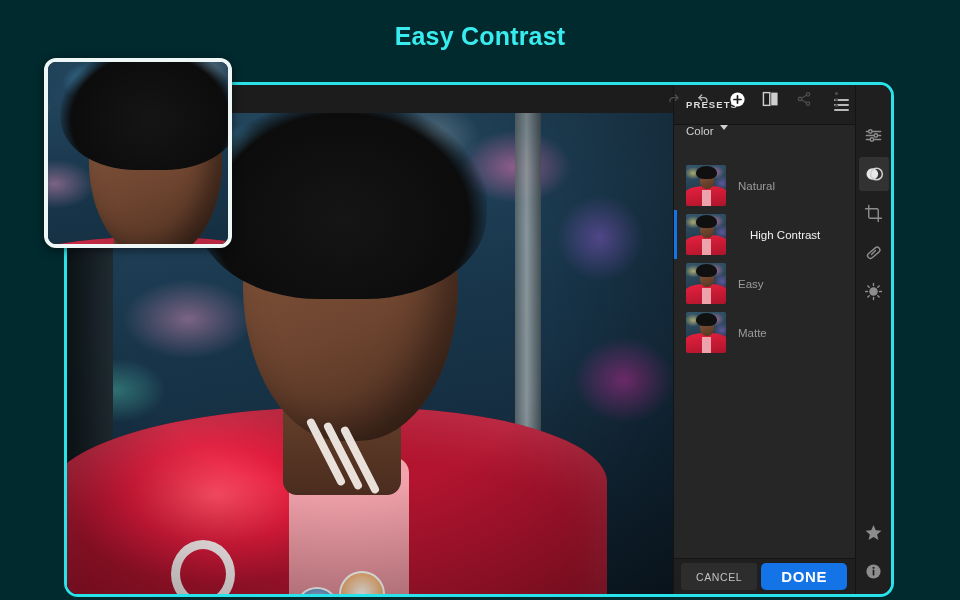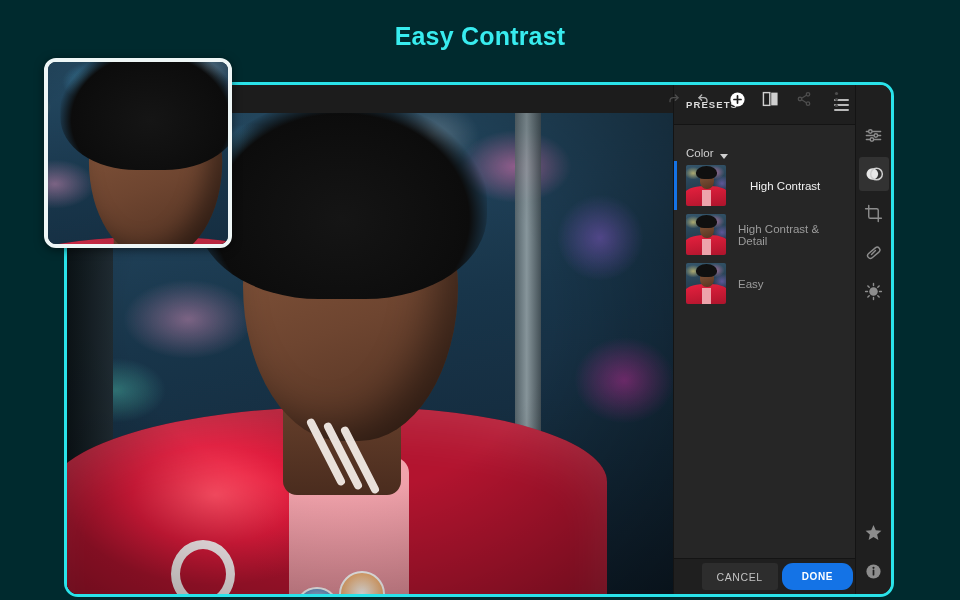--- a/index.html
+++ b/index.html
@@ -133,21 +133,21 @@
     border-bottom:1px solid #141414;
   }
   #panel-title {
     font-size:9.5px; font-weight:bold; letter-spacing:1.1px; color:#dcdcdc;
   }
   .hamburger { width:15px; display:flex; flex-direction:column; gap:3px; cursor:pointer; }
   .hamburger i { display:block; height:2px; background:#b9b9b9; border-radius:1px; }
 
   #group-row {
     height:34px; flex:0 0 34px;
-    display:flex; align-items:flex-end; gap:7px;
+    display:flex; align-items:flex-start; gap:7px;
     padding:0 12px;
     color:#cfcfcf; font-size:11.5px;
     cursor:pointer;
   }
   .chev { width:0;height:0;border-left:4.5px solid transparent;border-right:4.5px solid transparent;border-top:5px solid #cfcfcf; }
 
   #preset-list { flex:1; overflow:hidden; padding-top:2px; }
   .preset-item {
     position:relative;
     height:49px;
@@ -177,35 +177,35 @@
   .thumb .t-face { position:absolute; left:14px; top:7px; width:14px; height:17px; background:linear-gradient(160deg,#8a5a3e,#55331f); border-radius:46%; }
   .thumb .t-jacket { position:absolute; left:-2px; top:21px; width:44px; height:22px; background:linear-gradient(170deg,#e8213f,#a8132a); border-radius:46% 40% 0 0/40% 34% 0 0; }
   .thumb .t-shirt { position:absolute; left:16px; top:25px; width:9px; height:18px; background:#eda3ab; }
   .preset-item .p-label { font-size:11.5px; color:#9b9b9b; }
   .preset-item.selected .p-label { color:#f2f2f2;padding-left:12px; }
 
   
   #bottom-bar {
     flex:0 0 36px; height:36px;
     display:flex; align-items:center; justify-content:flex-end;
-    gap:0; padding:2px; background:#1f1f1f;
+    gap:0; padding:8px; background:#1f1f1f;
     border-top:1px solid #141414;
   }
   #cancel-button {
     height:27px; padding:0 15px; margin-right:4px;
     display:flex; align-items:center;
     background:#2d2d2d; border-radius:3px;
     color:#c2c2c2; font-size:10.5px; letter-spacing:.6px;
     cursor:pointer;
   }
   #done-button {
     height:27px; padding:0 20px; margin-right:6px;
     display:flex; align-items:center;
-    background:#1473e6; border-radius:11px;
-    color:#ffffff; font-size:10px; letter-spacing:.6px; font-weight:bold;
+    background:#1473e6; border-radius:5px;
+    color:#ffffff; font-size:15px; letter-spacing:.6px; font-weight:bold;
     cursor:pointer;
   }
 
   
   #top-toolbar {
     position:absolute; right:36px; top:0; height:28px;
     display:flex; align-items:center; gap:16px;
     padding-right:10px;
     z-index:6;
   }
@@ -282,58 +282,69 @@
       </span>
     </div>
 
     <div id="group-row">
       <span>Color</span>
       <span class="chev"></span>
     </div>
 
     <div id="preset-list">
 
+      <div class="preset-item">
+        <span class="sel-bar"></span>
+        <span class="thumb">
+          <span class="t-bg"></span>
+            <span class="t-jacket"></span>
+            <span class="t-shirt"></span>
+            <span class="t-face"></span>
+            <span class="t-hair"></span>
+        </span>
+        <span class="p-label">Natural</span>
+      </div>
 
 
       <div class="preset-item selected">
         <span class="sel-bar"></span>
         <span class="thumb">
           <span class="t-bg"></span>
             <span class="t-jacket"></span>
             <span class="t-shirt"></span>
             <span class="t-face"></span>
             <span class="t-hair"></span>
         </span>
         <span class="p-label">High Contrast</span>
       </div>
 
-      <div class="preset-item">
-        <span class="sel-bar"></span>
-        <span class="thumb">
-          <span class="t-bg"></span>
-            <span class="t-jacket"></span>
-            <span class="t-shirt"></span>
-            <span class="t-face"></span>
-            <span class="t-hair"></span>
-        </span>
-        <span class="p-label">High Contrast &amp; Detail</span>
-      </div>
 
       <div class="preset-item">
         <span class="sel-bar"></span>
         <span class="thumb">
           <span class="t-bg"></span>
             <span class="t-jacket"></span>
             <span class="t-shirt"></span>
             <span class="t-face"></span>
             <span class="t-hair"></span>
         </span>
         <span class="p-label">Easy</span>
       </div>
 
+      <div class="preset-item">
+        <span class="sel-bar"></span>
+        <span class="thumb">
+          <span class="t-bg"></span>
+            <span class="t-jacket"></span>
+            <span class="t-shirt"></span>
+            <span class="t-face"></span>
+            <span class="t-hair"></span>
+        </span>
+        <span class="p-label">Matte</span>
+      </div>
 
     </div>
 
     <div id="bottom-bar">
       <div id="cancel-button">CANCEL</div>
       <div id="done-button">DONE</div>
     </div>
 
   </div>
 

